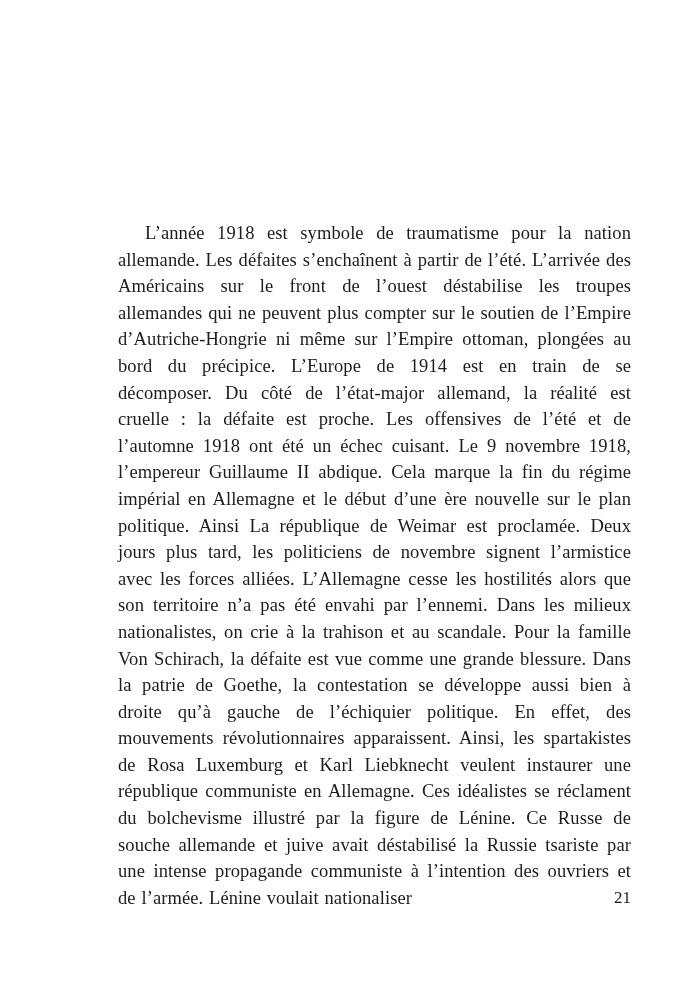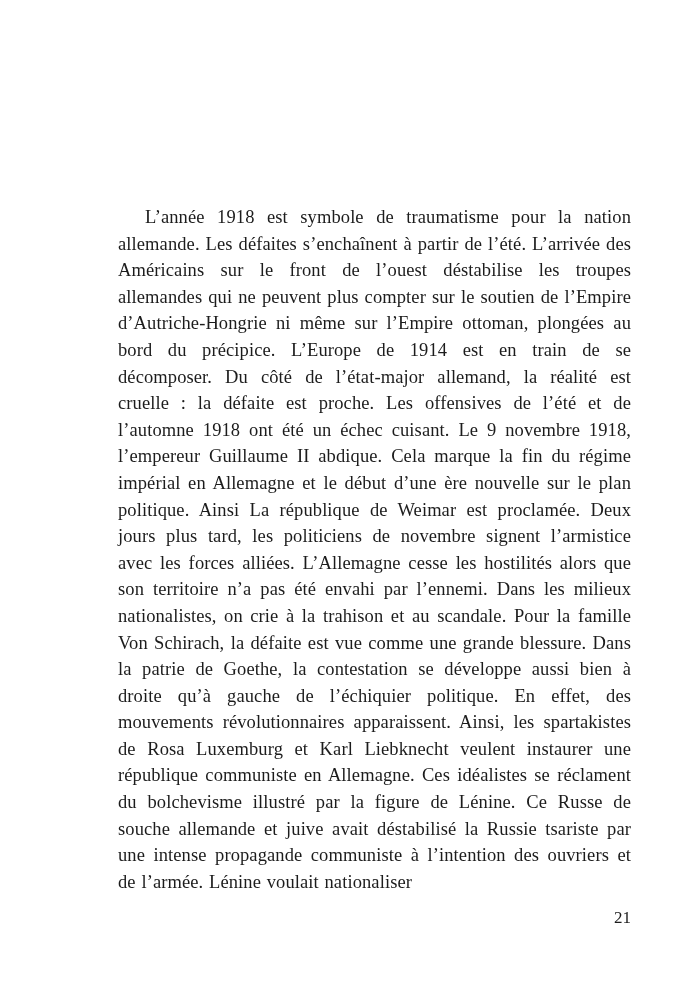--- a/index.html
+++ b/index.html
@@ -11,36 +11,36 @@
       height: 992px;
       background: #ffffff;
       position: relative;
       overflow: hidden;
       font-family: "Liberation Serif", serif;
       color: #1c1c1c;
     }
     .text-block {
       position: absolute;
       left: 118px;
-      top: 204px;
+      top: 220px;
       width: 513px;
     }
     .body-paragraph {
       margin: 0;
       font-size: 18.5px;
       line-height: 26.6px;
       text-align: justify;
       text-indent: 27px;
       letter-spacing: 0.1px;
       word-spacing: 1px;
     }
     .page-number {
       position: absolute;
       right: 69px;
-      top: 908px;
+      top: 888px;
       font-size: 17px;
       line-height: 20px;
       text-align: left;
     }
   </style>
 </head>
 <body>
 
 <main>
   <div class="text-block">

